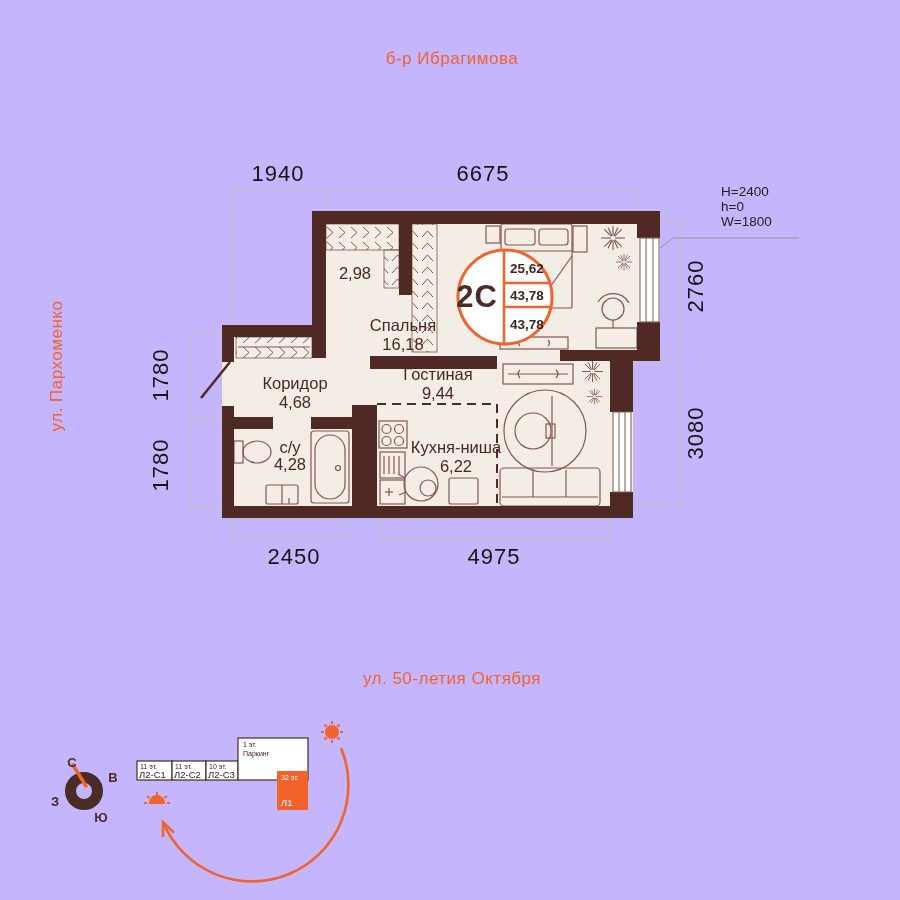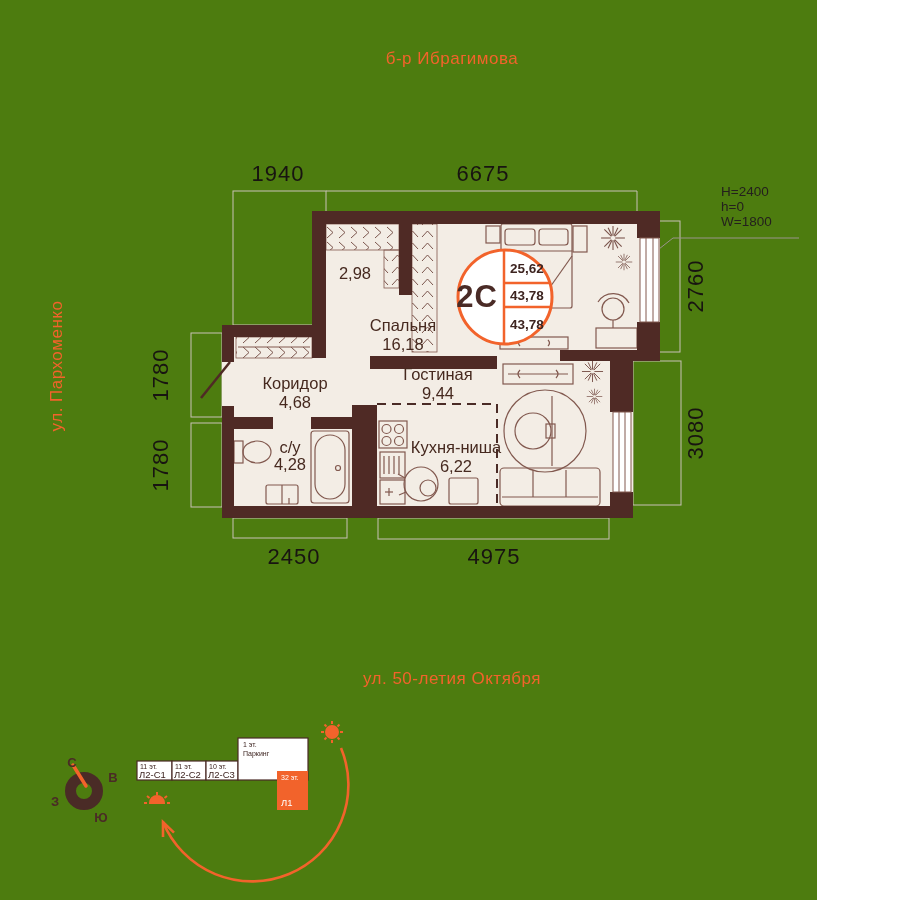--- a/index.html
+++ b/index.html
@@ -1,16 +1,16 @@
 <!DOCTYPE html>
 <html><head>
 <meta charset="utf-8">
 <style>
   html,body{margin:0;padding:0;background:#ffffff;}
-  .stage{position:relative;width:817px;height:900px;background:#4d7c0f;overflow:hidden;
+  .stage{position:relative;width:900px;height:900px;background:#c4b5fd;overflow:hidden;
          font-family:"Liberation Sans", sans-serif;}
   svg text{font-family:"Liberation Sans", sans-serif;}
   .dim{fill:#181411;font-size:22px;letter-spacing:1px;}
   .room{fill:#46291f;font-size:16.5px;}
   .street{fill:#F2632B;font-size:17px;letter-spacing:.5px;}
   .spec{fill:#24201d;font-size:13.5px;}
   .badge-big{fill:#4a2b26;font-size:31px;font-weight:bold;letter-spacing:1px;}
   .badge-cell{fill:#3d2420;font-size:13.5px;font-weight:bold;}
   .compass-letter{fill:#4a2b26;font-size:13px;font-weight:bold;}
   .blk-floors{fill:#3d2420;font-size:7px;}

